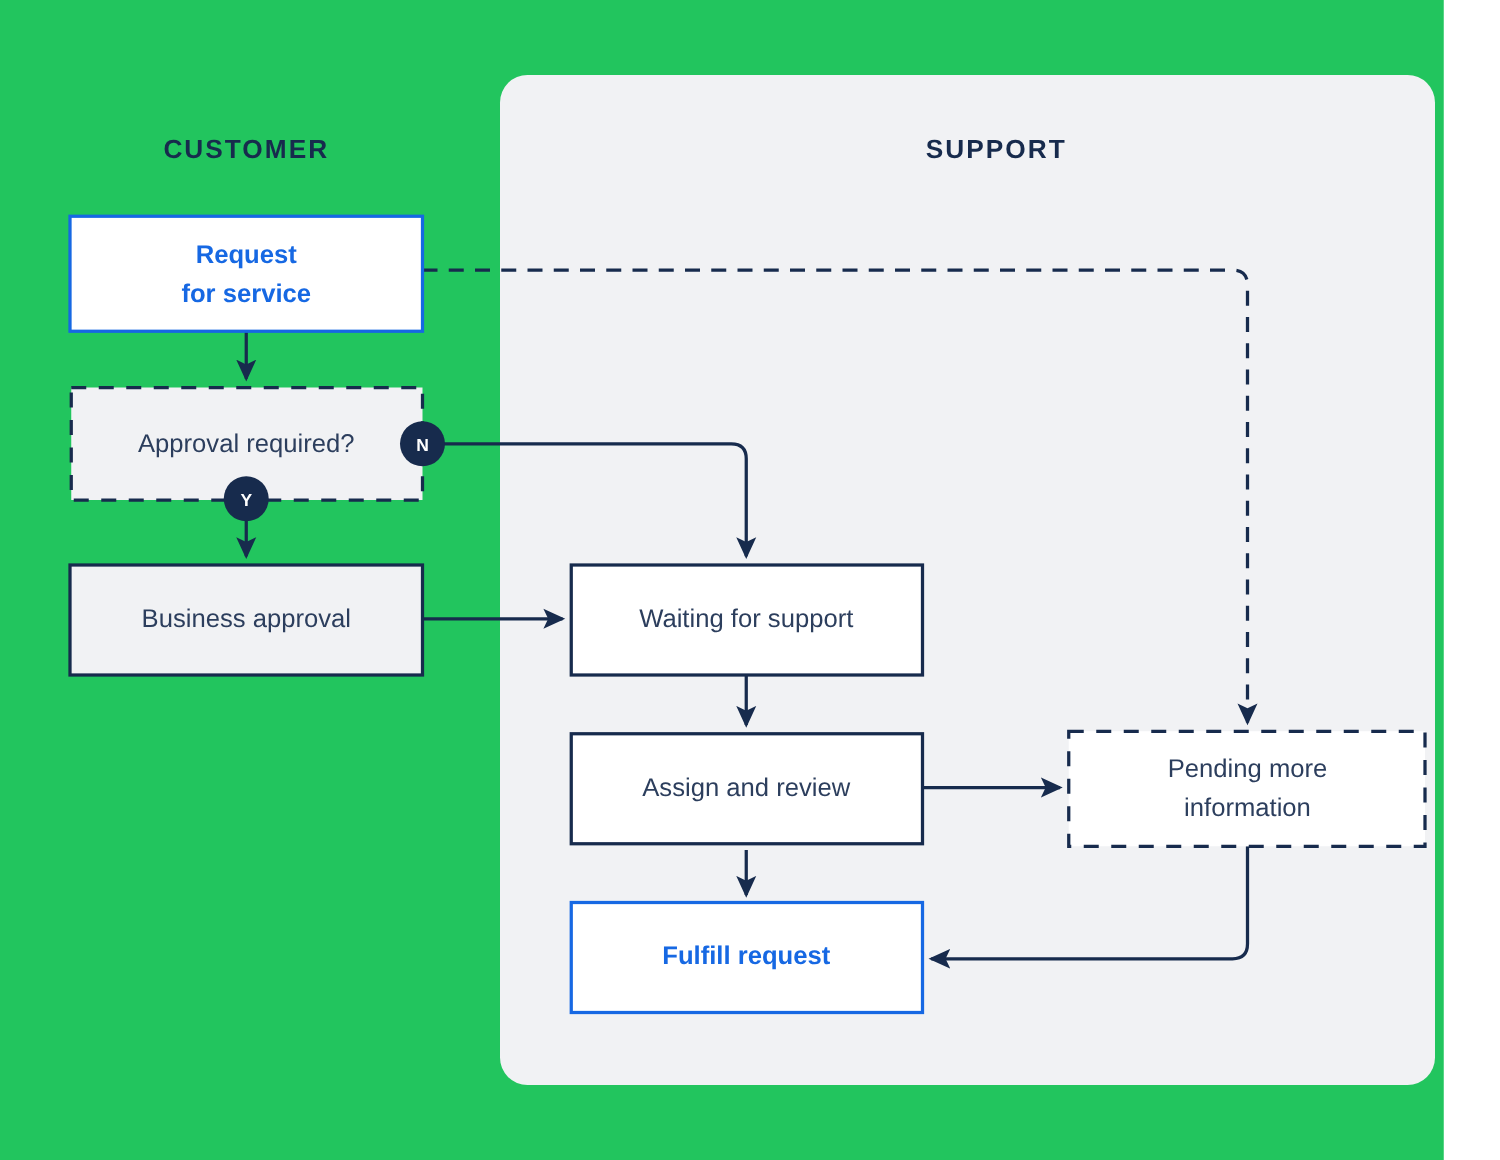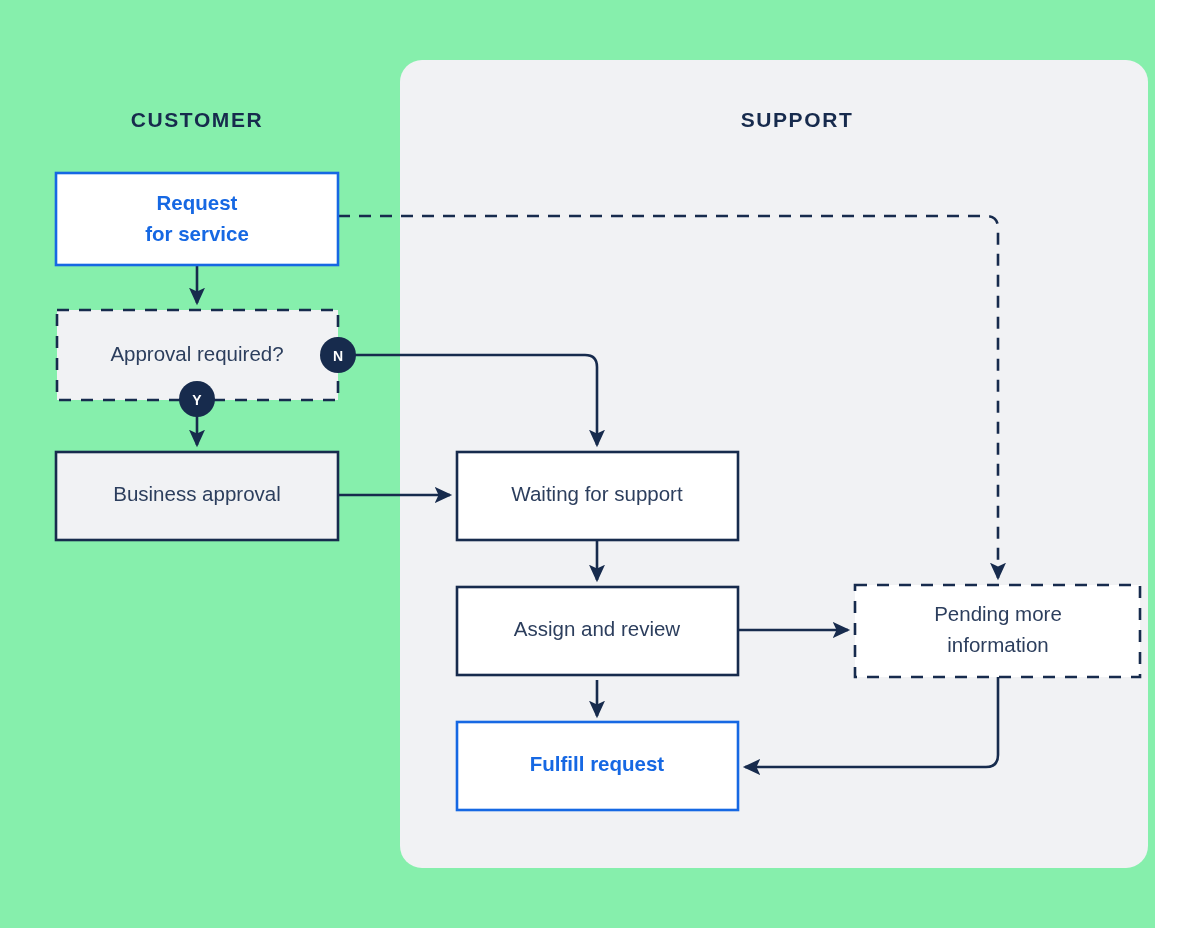--- a/index.html
+++ b/index.html
@@ -10,21 +10,21 @@
   body {
     width: 1200px;
     height: 928px;
     font-family: "Liberation Sans", sans-serif;
     overflow: hidden;
   }
   #canvas {
     position: relative;
     width: 1155px;
     height: 928px;
-    background: #86efac;
+    background: #22c55e;
     text-align: right;
   }
   svg#flow {
     position: absolute;
     top: 0;
     left: 0;
     width: 1200px;
     height: 928px;
     display: block;
   }

